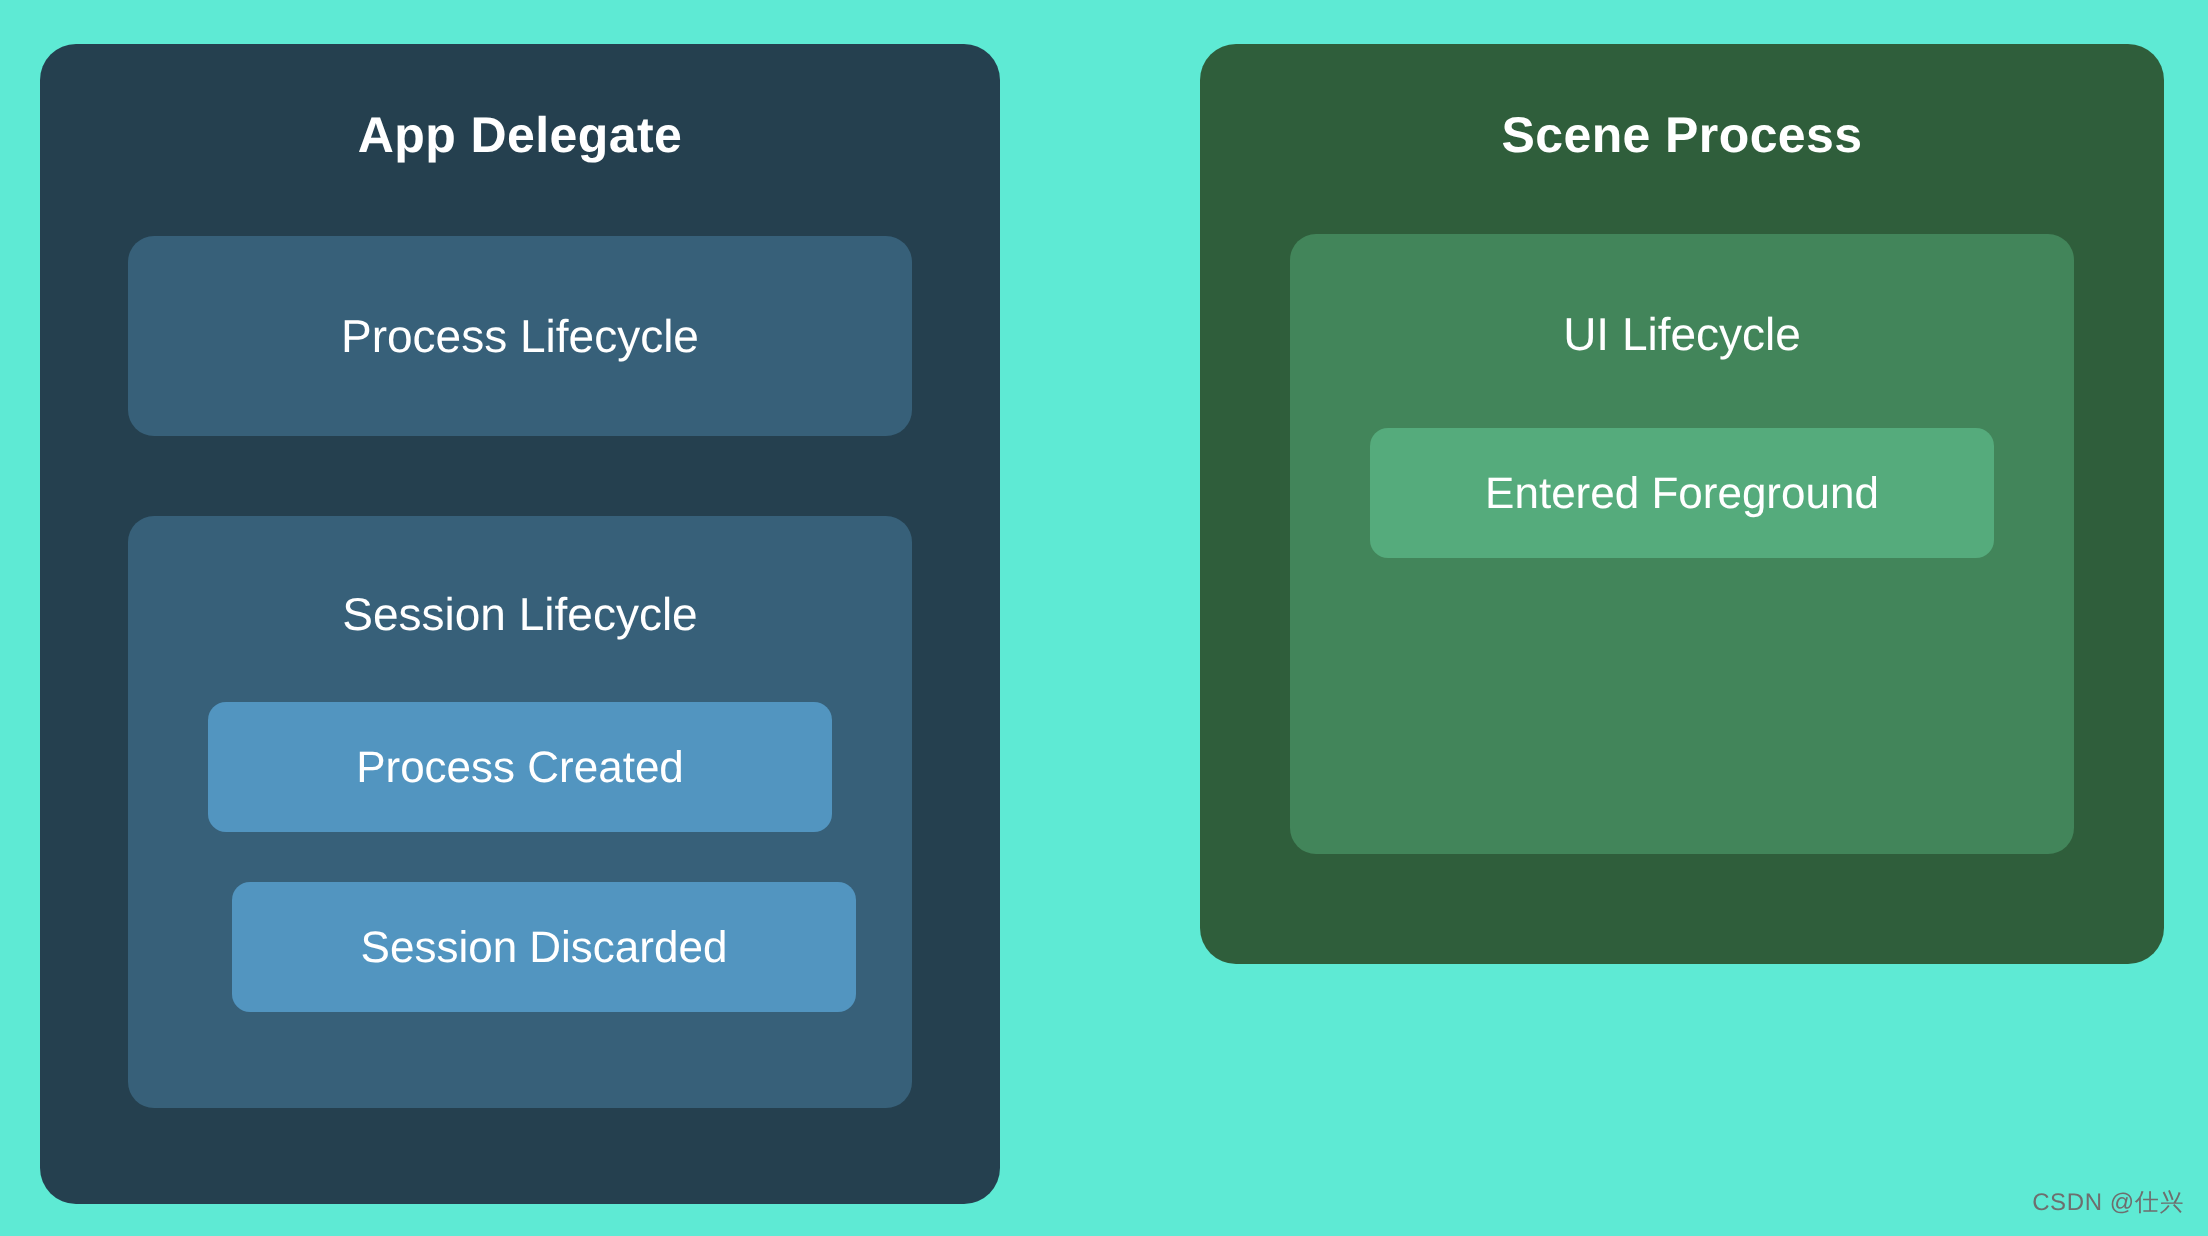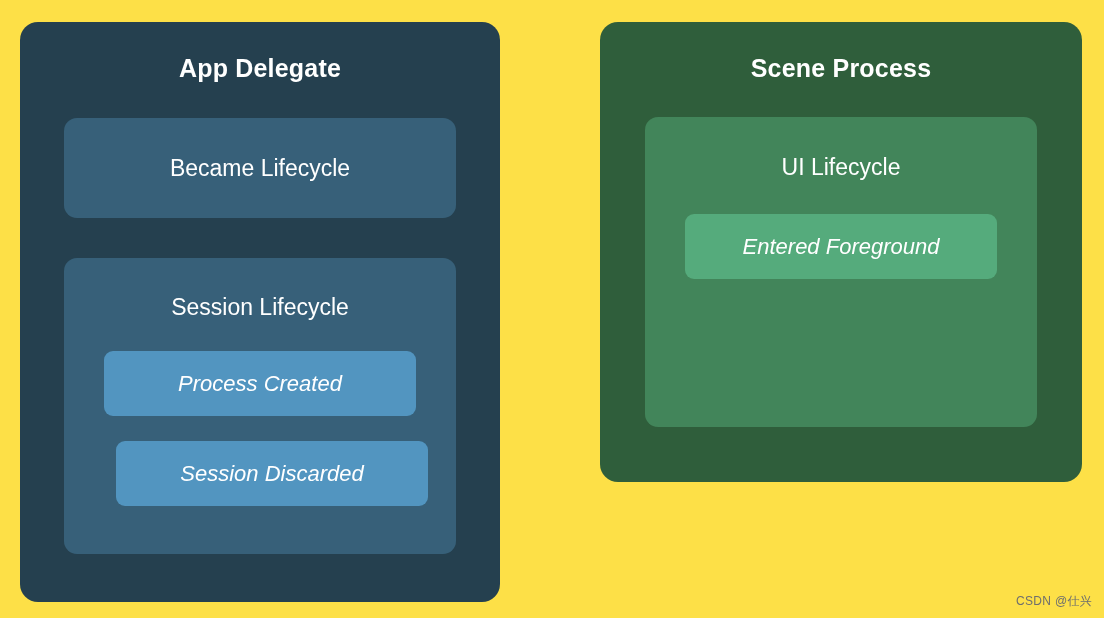--- a/index.html
+++ b/index.html
@@ -13,21 +13,21 @@
     height: 618px;
     overflow: hidden;
     font-family: "Liberation Sans", "DejaVu Sans", sans-serif;
     -webkit-font-smoothing: antialiased;
   }
 
   .canvas {
     position: relative;
     width: 1104px;
     height: 618px;
-    background: #fde047;
+    background: #5eead4;
   }
 
   
   .panel {
     position: absolute;
     border-radius: 18px;
     box-sizing: border-box;
   }
   .panel-title {
     text-align: center;
@@ -105,21 +105,20 @@
     position: absolute;
     border-radius: 9px;
     display: flex;
     align-items: center;
     justify-content: center;
     color: #ffffff;
     font-size: 22px;
     line-height: 1;
     white-space: nowrap;
     box-sizing: border-box;
-    font-style: italic;
   }
   .leaf-blue  { background: #5295c0; }
   .leaf-green { background: #55ab7c; }
 
   #session-created-item   { left: 104px; top: 351px; width: 312px; height: 65px; }
   #session-discarded-item { left: 116px; top: 441px; width: 312px; height: 65px; }
 
   #entered-foreground-item { left: 685px; top: 214px; width: 312px; height: 65px; }
   #became-active-item      { left: 685px; top: 304px; width: 312px; height: 65px; }
 
@@ -138,21 +137,21 @@
 <body>
 
 <div class="canvas">
 
   <div class="panel" id="app-delegate-panel">
 
     <div class="panel-title">App Delegate</div>
   </div>
 
   <div class="group-card" id="process-lifecycle-card">
-    <div class="group-title">Became Lifecycle</div>
+    <div class="group-title">Process Lifecycle</div>
   </div>
 
   <div class="group-card" id="session-lifecycle-card">
     <div class="group-title">Session Lifecycle</div>
   </div>
 
   <div class="leaf leaf-blue" id="session-created-item">
     <span>Process Created</span>
   </div>
 

